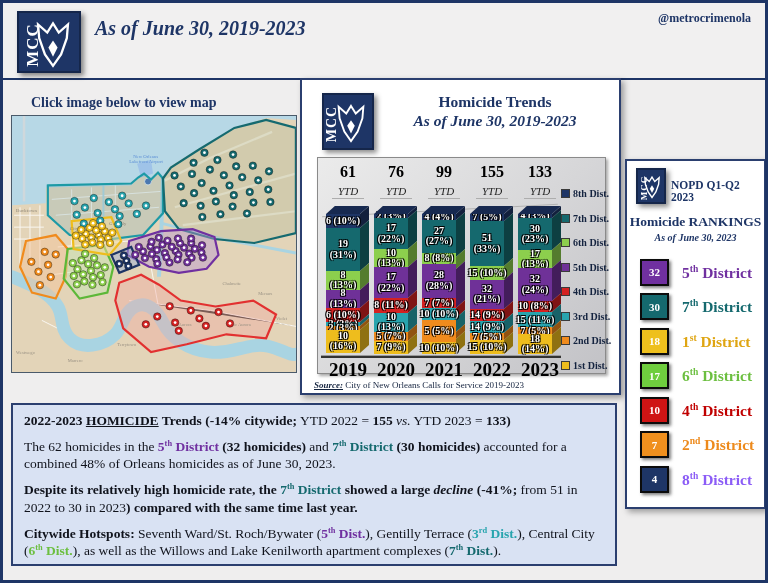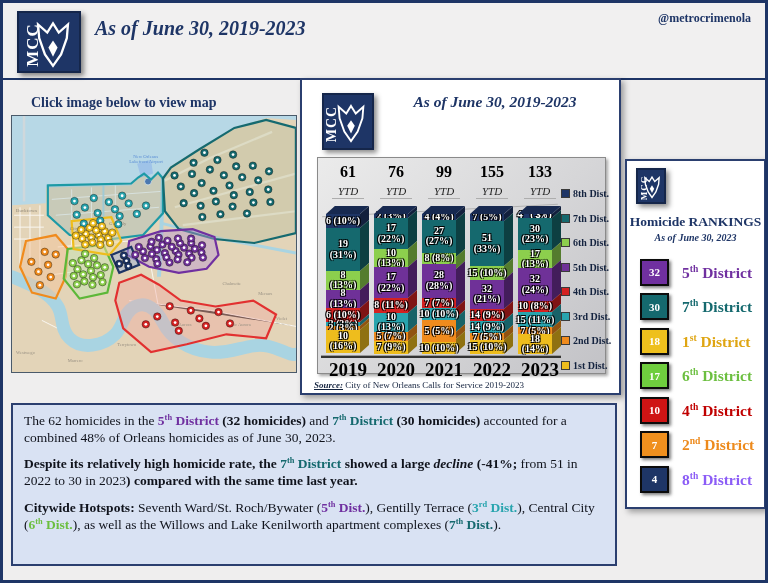--- a/index.html
+++ b/index.html
@@ -686,20 +686,21 @@
 
   <div id="chart-panel">
     <div class="mcc-logo" id="logo-chart">
       <span class="mcc-vert">MCC</span>
       <svg width="38" height="48" viewBox="0 0 40 46">
         <path d="M20,5 L25,13 L33,6 L32,18 L27,32 L20,42 L13,32 L8,18 L7,6 L15,13 Z" fill="none" stroke="#fff" stroke-width="2"></path>
         <path d="M20,20 L24,26 L20,34 L16,26 Z" fill="#fff"></path>
       </svg>
     </div>
     <div id="chart-titles">
+      <div class="t2">Homicide Trends</div>
       <div class="t3">As of June 30, 2019-2023</div>
     </div>
     <div id="plot-box">
       <div id="diag-line"></div>
       <div id="ytd-row">
           <div class="ytd-cell" style="left: 4px;"><div class="ytd-num">61</div><div class="ytd-lab">YTD</div></div>
           <div class="ytd-cell" style="left: 52px;"><div class="ytd-num">76</div><div class="ytd-lab">YTD</div></div>
           <div class="ytd-cell" style="left: 100px;"><div class="ytd-num">99</div><div class="ytd-lab">YTD</div></div>
           <div class="ytd-cell" style="left: 148px;"><div class="ytd-num">155</div><div class="ytd-lab">YTD</div></div>
           <div class="ytd-cell" style="left: 196px;"><div class="ytd-num">133</div><div class="ytd-lab">YTD</div></div>
@@ -866,21 +867,21 @@
               <div style="height: 4.2px; background: rgb(18, 32, 61);"></div>
               <div style="height: 32.2px; background: rgb(13, 63, 66);"></div>
               <div style="height: 18.2px; background: rgb(84, 124, 46);"></div>
               <div style="height: 33.6px; background: rgb(67, 29, 91);"></div>
               <div style="height: 11.2px; background: rgb(127, 20, 20);"></div>
               <div style="height: 15.4px; background: rgb(24, 98, 104);"></div>
               <div style="height: 7px; background: rgb(144, 83, 17);"></div>
               <div style="height: 19.6px; background: rgb(143, 113, 17);"></div>
             </div>
             <div class="bar-face">
-              <div class="seg" style="height: 4.2px; background: rgb(30, 53, 102); font-family: Liberation Mono, monospace;">
+              <div class="seg" style="height: 4.2px; background: rgb(30, 53, 102);">
                 <div class="seg-lbl">4 (3%)</div>
               </div>
               <div class="seg" style="height: 32.2px; background: rgb(21, 105, 110);">
                 <div class="seg-lbl">30<br>(23%)</div>
               </div>
               <div class="seg" style="height: 18.2px; background: rgb(140, 207, 77);">
                 <div class="seg-lbl">17<br>(13%)</div>
               </div>
               <div class="seg" style="height: 33.6px; background: rgb(111, 49, 152);">
                 <div class="seg-lbl">32<br>(24%)</div>
@@ -951,20 +952,21 @@
   </div>
 
   <div id="rank-panel">
     <div class="mcc-logo" id="logo-rank">
       <span class="mcc-vert">MCC</span>
       <svg width="22" height="30" viewBox="0 0 40 46">
         <path d="M20,5 L25,13 L33,6 L32,18 L27,32 L20,42 L13,32 L8,18 L7,6 L15,13 Z" fill="none" stroke="#fff" stroke-width="2.5"></path>
         <path d="M20,20 L24,26 L20,34 L16,26 Z" fill="#fff"></path>
       </svg>
     </div>
+    <div id="rank-cap">NOPD Q1-Q2 2023</div>
     <div id="rank-head">Homicide RANKINGS</div>
     <div id="rank-sub">As of June 30, 2023</div>
     <div id="rank-rows">
         <div class="rank-row">
           <div class="rank-box" style="background:#7030a0">32</div>
           <div class="rank-lbl" style="color:#7030a0">5<sup>th</sup> District</div>
         </div>
         <div class="rank-row">
           <div class="rank-box" style="background:#15696e">30</div>
           <div class="rank-lbl" style="color:#15696e">7<sup>th</sup> District</div>
@@ -986,18 +988,19 @@
           <div class="rank-lbl" style="color:#ed8a1c">2<sup>nd</sup> District</div>
         </div>
         <div class="rank-row">
           <div class="rank-box" style="background:#1e3566">4</div>
           <div class="rank-lbl" style="color:#8b5cf6">8<sup>th</sup> District</div>
         </div>
       </div>
   </div>
 
   <div id="summary">
+      <p><span class="b">2022-2023 </span><span class="b u">HOMICIDE</span><span class="b"> Trends  (-14% citywide;</span><span> YTD 2022 = </span><span class="b">155</span><span> </span><span class="i">vs.</span><span> YTD 2023 = </span><span class="b">133</span><span class="b">)</span></p>
       <p><span>The 62 homicides in the </span><span class="b" style="color: rgb(112, 48, 160);">5</span><sup class="b" style="color: rgb(112, 48, 160);">th</sup><span class="b" style="color: rgb(112, 48, 160);"> District</span><span> </span><span class="b">(32 homicides)</span><span> and </span><span class="b" style="color: rgb(21, 105, 110);">7</span><sup class="b" style="color: rgb(21, 105, 110);">th</sup><span class="b" style="color: rgb(21, 105, 110);"> District</span><span> </span><span class="b">(30 homicides)</span><span> accounted for a combined 48% of Orleans homicides as of June 30, 2023.</span></p>
       <p><span class="b">Despite its relatively high homicide rate, the </span><span class="b" style="color: rgb(21, 105, 110);">7</span><sup class="b" style="color: rgb(21, 105, 110);">th</sup><span class="b" style="color: rgb(21, 105, 110);"> District</span><span class="b"> showed a large </span><span class="b i">decline</span><span class="b"> (-41%;</span><span> from 51 in 2022 to 30 in 2023</span><span class="b">)</span><span class="b"> compared with the same time last year.</span></p>
       <p><span class="b">Citywide Hotspots:</span><span> Seventh Ward/St. Roch/Bywater (</span><span class="b" style="color: rgb(112, 48, 160);">5</span><sup class="b" style="color: rgb(112, 48, 160);">th</sup><span class="b" style="color: rgb(112, 48, 160);"> Dist.</span><span>), Gentilly Terrace (</span><span class="b" style="color: rgb(40, 164, 174);">3</span><sup class="b" style="color: rgb(40, 164, 174);">rd</sup><span class="b" style="color: rgb(40, 164, 174);"> Dist.</span><span>), Central City (</span><span class="b" style="color: rgb(108, 191, 64);">6</span><sup class="b" style="color: rgb(108, 191, 64);">th</sup><span class="b" style="color: rgb(108, 191, 64);"> Dist.</span><span>), as well as the Willows and Lake Kenilworth apartment complexes (</span><span class="b" style="color: rgb(21, 105, 110);">7</span><sup class="b" style="color: rgb(21, 105, 110);">th</sup><span class="b" style="color: rgb(21, 105, 110);"> Dist.</span><span>).</span></p>
     </div>
 
 </div>
 
 </body></html>

